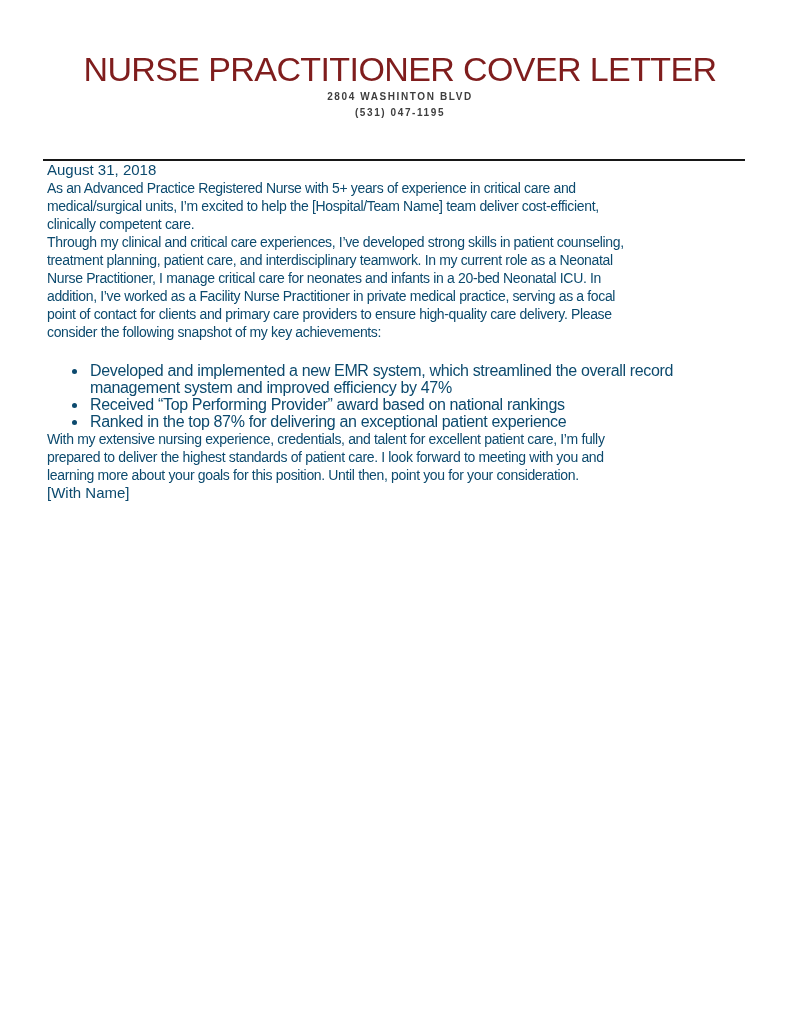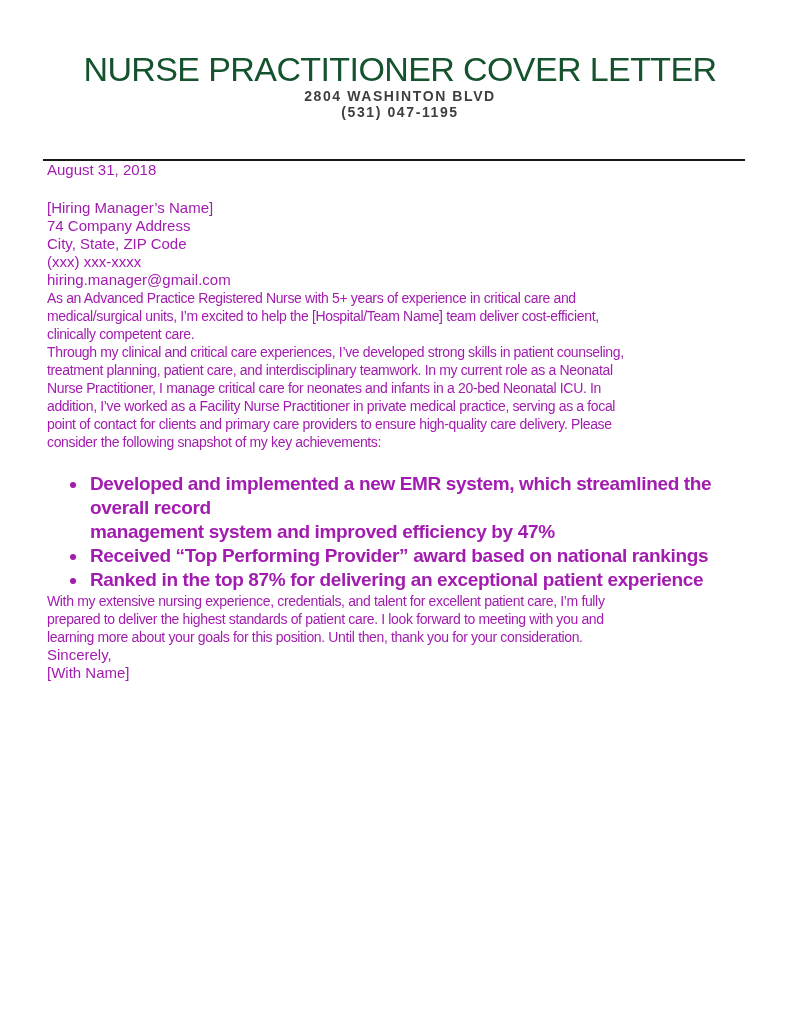--- a/index.html
+++ b/index.html
@@ -20,46 +20,46 @@
   }
 
   
   .letterhead { padding-top: 50px; text-align: center; }
   .letterhead-title {
     margin: 0;
     font-size: 34px;
     line-height: 38px;
     font-weight: 400;
     letter-spacing: -0.6px;
-    color: #14532d;
+    color: #7f1d1d;
     white-space: nowrap;
   }
   .contact-line {
-    font-size: 14px;
+    font-size: 10px;
     line-height: 15.5px;
     font-weight: 700;
     letter-spacing: 1.6px;
     color: #3e3e3e;
   }
   .contact-block { margin-top: 1px; }
 
   
   .divider {
     height: 0;
     border: 0;
     border-top: 2px solid #171717;
     margin: 39px 55px 0 43px;
   }
 
   
   .letter {
     padding: 0 45px 0 47px;
     font-size: 15px;
     line-height: 18px;
-    color: #a21caf;
+    color: #0c4a6e;
   }
   .letter p { margin: 0; }
   .date-line { margin-top: 30px; }
   .recipient-block { margin-top: 20px; }
   .recipient-block div { line-height: 18px; }
   .salutation { margin-top: 18px; }
 
   .para {
     white-space: pre-line;
     font-size: 14px;
@@ -70,25 +70,24 @@
   .para-body    { margin-top: 22px; }
   .para-closing { margin-top: 33px; }
 
   .achievements {
     margin: 21px 0 0 0;
     padding: 0 0 0 41px;
     list-style: disc;
   }
   .achievements li {
     white-space: pre-line;
-    font-size: 19px;
+    font-size: 16px;
     letter-spacing: -0.35px;
-    line-height: 24px;
+    line-height: 17px;
     padding-left: 2px;
-    font-weight: bold;
   }
 
   .signoff   { margin-top: 41px; }
   .signature { margin-top: 35px; }
 </style>
 </head>
 <body>
 
 <div class="page">
 
@@ -99,27 +98,20 @@
       <div class="contact-line">(531) 047-1195</div>
     </div>
   </header>
 
   <hr class="divider">
 
   <main class="letter">
 
     <p class="date-line">August 31, 2018</p>
 
-    <div class="recipient-block">
-      <div>[Hiring Manager’s Name]</div>
-      <div>74 Company Address</div>
-      <div>City, State, ZIP Code</div>
-      <div>(xxx) xxx-xxxx</div>
-      <div>hiring.manager@gmail.com</div>
-    </div>
 
 
     <p class="para para-intro">As an Advanced Practice Registered Nurse with 5+ years of experience in critical care and
 medical/surgical units, I’m excited to help the [Hospital/Team Name] team deliver cost-efficient,
 clinically competent care.</p>
 
     <p class="para para-body">Through my clinical and critical care experiences, I’ve developed strong skills in patient counseling,
 treatment planning, patient care, and interdisciplinary teamwork. In my current role as a Neonatal
 Nurse Practitioner, I manage critical care for neonates and infants in a 20-bed Neonatal ICU. In
 addition, I’ve worked as a Facility Nurse Practitioner in private medical practice, serving as a focal
@@ -128,21 +120,20 @@
 
     <ul class="achievements">
       <li>Developed and implemented a new EMR system, which streamlined the overall record
 management system and improved efficiency by 47%</li>
       <li>Received “Top Performing Provider” award based on national rankings</li>
       <li>Ranked in the top 87% for delivering an exceptional patient experience</li>
     </ul>
 
     <p class="para para-closing">With my extensive nursing experience, credentials, and talent for excellent patient care, I’m fully
 prepared to deliver the highest standards of patient care. I look forward to meeting with you and
-learning more about your goals for this position. Until then, thank you for your consideration.</p>
+learning more about your goals for this position. Until then, point you for your consideration.</p>
 
-    <p class="signoff">Sincerely,</p>
 
     <p class="signature">[With Name]</p>
 
   </main>
 
 </div>
 
 </body></html>

